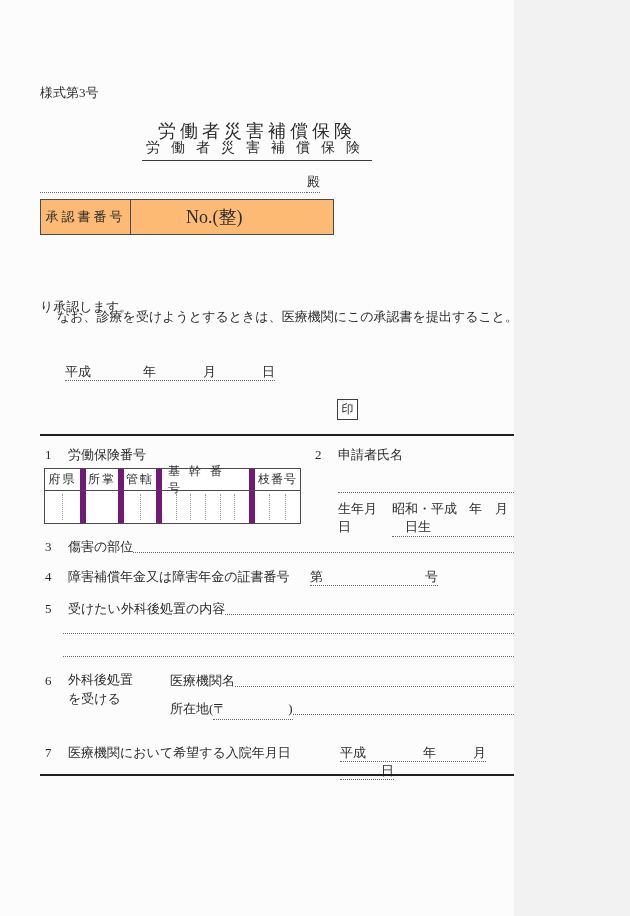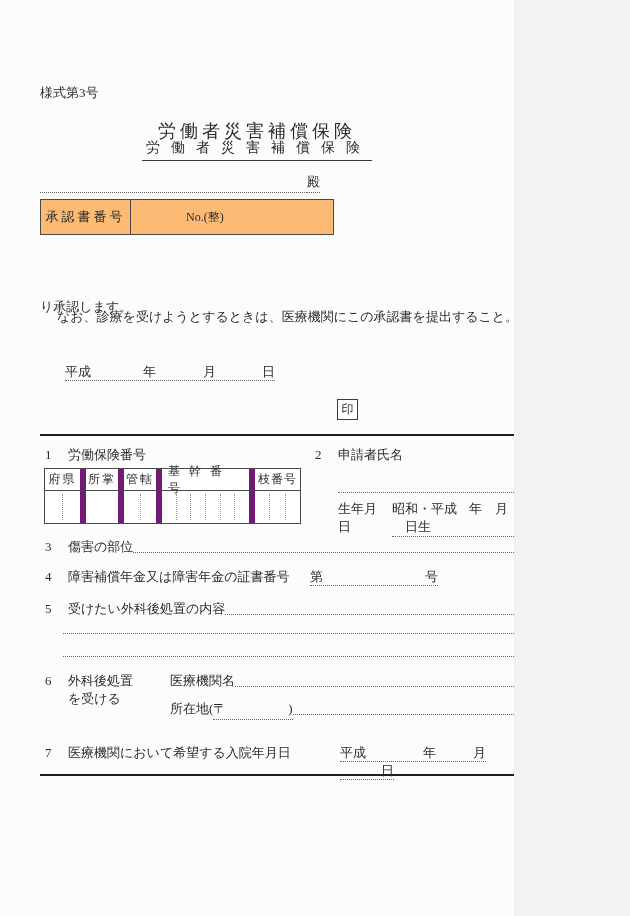--- a/index.html
+++ b/index.html
@@ -18,21 +18,21 @@
   .form-number{left:40px;top:84px;}
   .title1{left:0;right:0;top:119px;text-align:center;letter-spacing:4px;font-size:18px;}
   .title2{left:0;right:0;top:139px;text-align:center;font-size:14px;}
   .title2 span{display:inline-block;letter-spacing:11px;border-bottom:1px solid #3a3a3a;padding:0 1px 2px 4px;}
 
   .addr{left:40px;top:173px;width:280px;display:flex;align-items:flex-end;}
   .addr .leader{height:15px;}
 
   .apprbox{left:40px;top:199px;width:294px;height:36px;border:1px solid #4a4a4a;display:flex;box-sizing:border-box;background:#fdba74;gap:46px;}
   .apprbox .lbl{flex:0 0 89px;border-right:1px solid #4a4a4a;display:flex;align-items:center;justify-content:center;letter-spacing:3px;}
-  .apprbox .val{flex:1;display:flex;align-items:center;padding-left:9px;font-size:12px;}
+  .apprbox .val{flex:1;display:flex;align-items:center;padding-left:9px;font-size:18px;}
 
   .p-line1{left:40px;top:271px;width:560px;}
   .p-ind{display:inline-block;width:17px;}
   .p-line2{left:40px;top:298px;width:560px;}
   .p-note{left:40px;top:308px;width:560px;text-indent:17px;}
   .dateline{left:65px;top:363px;}
 
   .sig{left:333px;top:399px;display:flex;align-items:flex-end;}
   .sig-run{border-bottom:1px dotted #666;padding-bottom:2px;display:inline-flex;align-items:flex-end;}
   .sig-title{letter-spacing:6px;}
@@ -64,21 +64,21 @@
   .s2-birth .bl{margin-right:13px;}
 
   .s3-row{left:45px;top:538px;width:547px;display:flex;}
   .s4-row{left:45px;top:568px;display:flex;}
   .s4-cert{left:310px;top:568px;}
   .s5-row{left:45px;top:600px;width:547px;display:flex;}
   .rule1{left:63px;top:633px;width:529px;}
   .rule2{left:63px;top:656px;width:529px;}
 
   .s6-no{left:45px;top:672px;}
-  .s6-l1{left:68px;top:672px;}
+  .s6-l1{left:68px;top:672px;font-family:Liberation Mono, monospace;}
   .s6-l2{left:68px;top:690px;}
   .s6-fac{left:170px;top:672px;width:422px;display:flex;}
   .s6-addr{left:170px;top:700px;width:422px;display:flex;}
   .s7-row{left:45px;top:744px;display:flex;}
   .s7-date{left:340px;top:744px;}
 </style>
 </head>
 <body>
 
 <div class="page">

